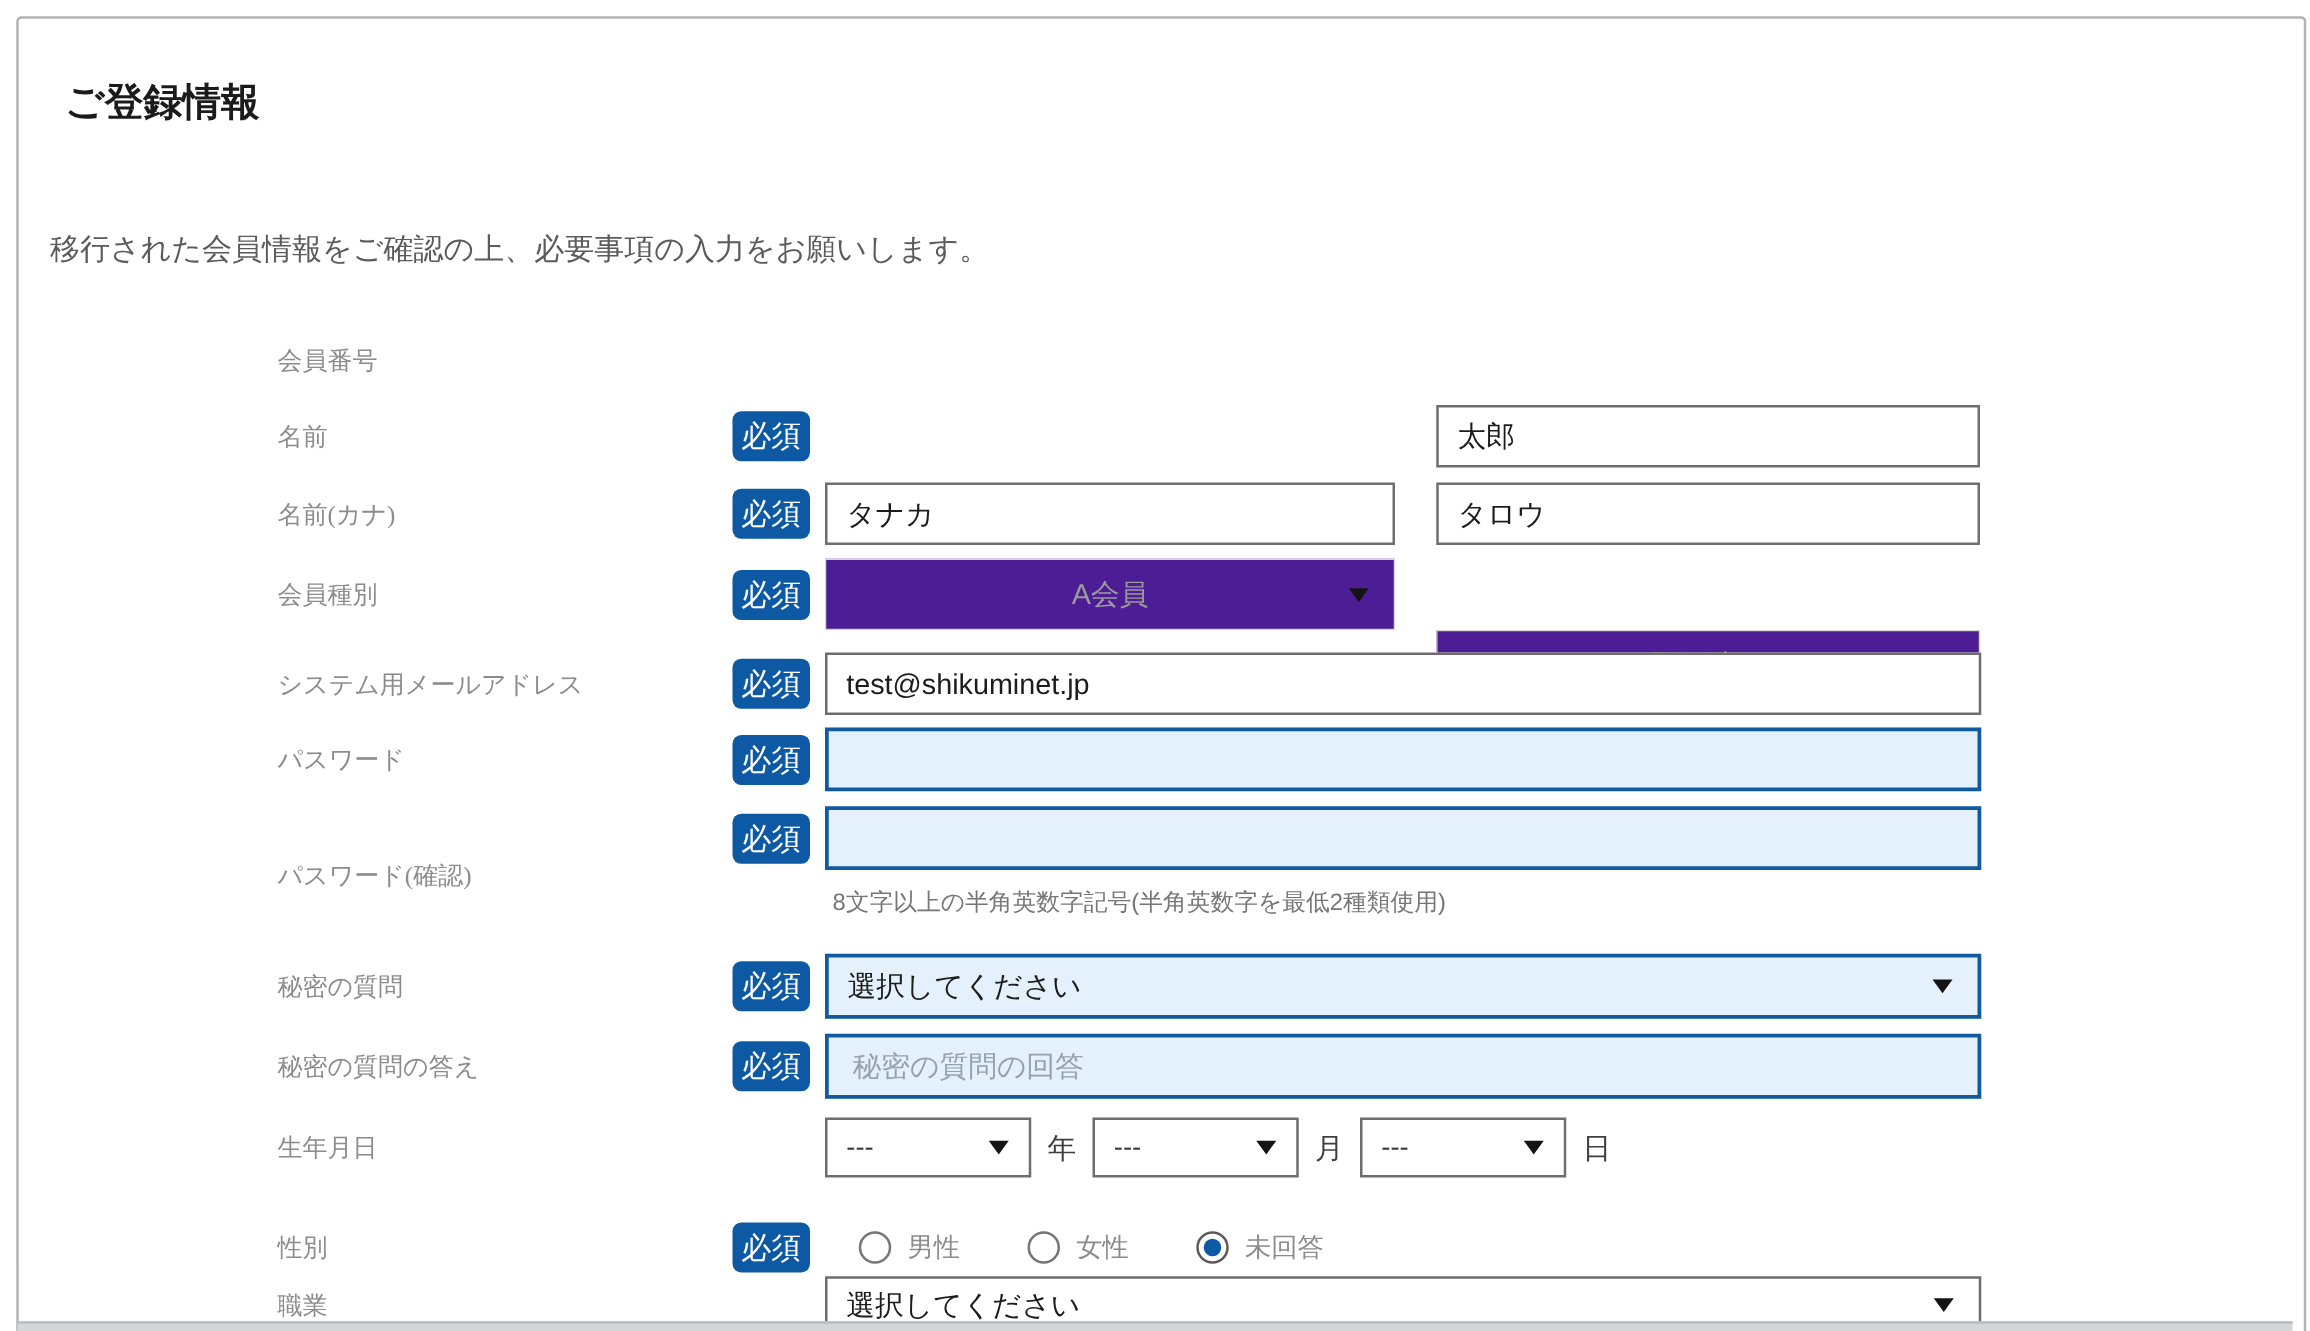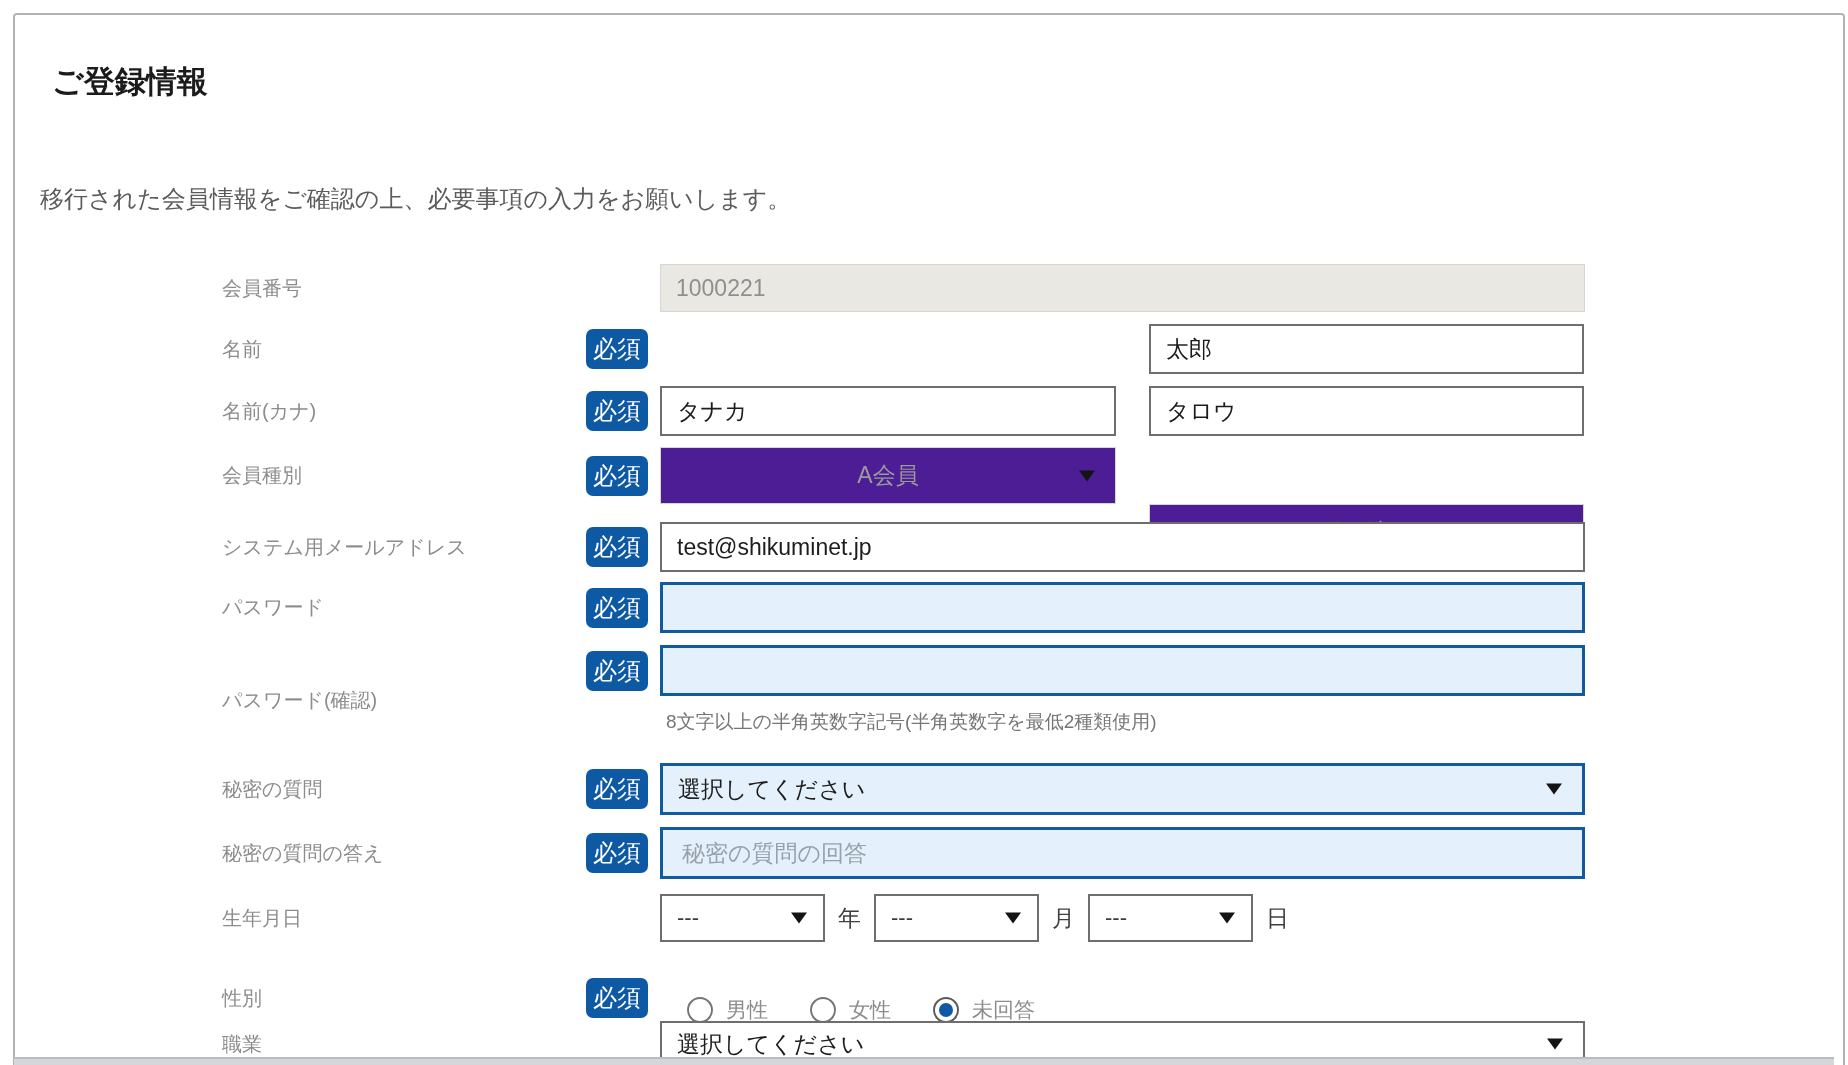--- a/index.html
+++ b/index.html
@@ -13,21 +13,21 @@
   }
   .title{
     position:absolute;left:37px;top:46px;font-size:31px;font-weight:700;color:#1b1b1b;margin:0;
   }
   .subtitle{
     position:absolute;left:25px;top:168px;font-size:24px;color:#5b5b5b;margin:0;
   }
   .row{position:absolute;left:0;width:100%;}
   .lbl{
     position:absolute;left:207px;top:0;height:100%;display:flex;align-items:center;
-    font-size:20px;color:#8c8c8c;white-space:nowrap;
+    font-size:20px;color:#8c8c8c;white-space:nowrap;font-family:Liberation Serif, serif;
   }
   .lbl-low{padding-top:30px;}
   .badge{
     position:absolute;left:571px;top:50%;transform:translateY(-50%);
     width:62px;height:40px;background:#0e59a4;border-radius:7px;
     display:flex;align-items:center;justify-content:center;
     color:#ffffff;font-size:24px;white-space:nowrap;
   }
   .ctl{position:absolute;top:0;height:100%;box-sizing:border-box;}
   .full{left:645px;width:925px;}
@@ -63,21 +63,21 @@
   .helper{
     position:absolute;left:651px;top:694px;font-size:19px;color:#767676;
   }
   .bday-wrap{
     position:absolute;left:645px;top:0;height:100%;display:flex;align-items:center;gap:13px;
   }
   .bday-sel{width:165px;height:48px;font-size:22px;color:#3c3c3c;}
   .bday-sel .arrow{right:16px;}
   .unit{font-size:23px;color:#3f3f3f;}
   .radio-wrap{
-    position:absolute;left:672px;top:12px;height:100%;display:flex;align-items:center;gap:42px;
+    position:absolute;left:672px;top:0;height:100%;display:flex;align-items:center;gap:54px;
   }
   .radio-opt{display:flex;align-items:center;gap:13px;cursor:pointer;}
   .radio-circ{
     width:26px;height:26px;border-radius:50%;border:2px solid #757575;background:#ffffff;
     box-sizing:border-box;display:flex;align-items:center;justify-content:center;flex:none;
   }
   .radio-opt.checked .radio-circ{border-color:#5a5a5a;}
   .radio-dot{width:14px;height:14px;border-radius:50%;background:transparent;}
   .radio-opt.checked .radio-dot{background:#0e59a4;}
   .radio-lab{font-size:21px;color:#8c8c8c;}
@@ -89,21 +89,20 @@
 </head>
 <body>
 
 <div class="page">
 
   <h1 class="title">ご登録情報</h1>
   <p class="subtitle">移行された会員情報をご確認の上、必要事項の入力をお願いします。</p>
 
   <div class="row" style="top:249px;height:48px;">
     <div class="lbl">会員番号</div>
-    <input class="ctl full tinput readonly" style="height: 100%;" type="text" readonly="" value="1000221">
   </div>
 
   <div class="row" style="top:309px;height:50px;">
     <div class="lbl">名前</div>
     <div class="badge">必須</div>
     <input class="ctl col2 tinput" style="height: 100%;" type="text" value="太郎">
   </div>
 
   <div class="row" style="top:371px;height:50px;">
     <div class="lbl">名前(カナ)</div>

